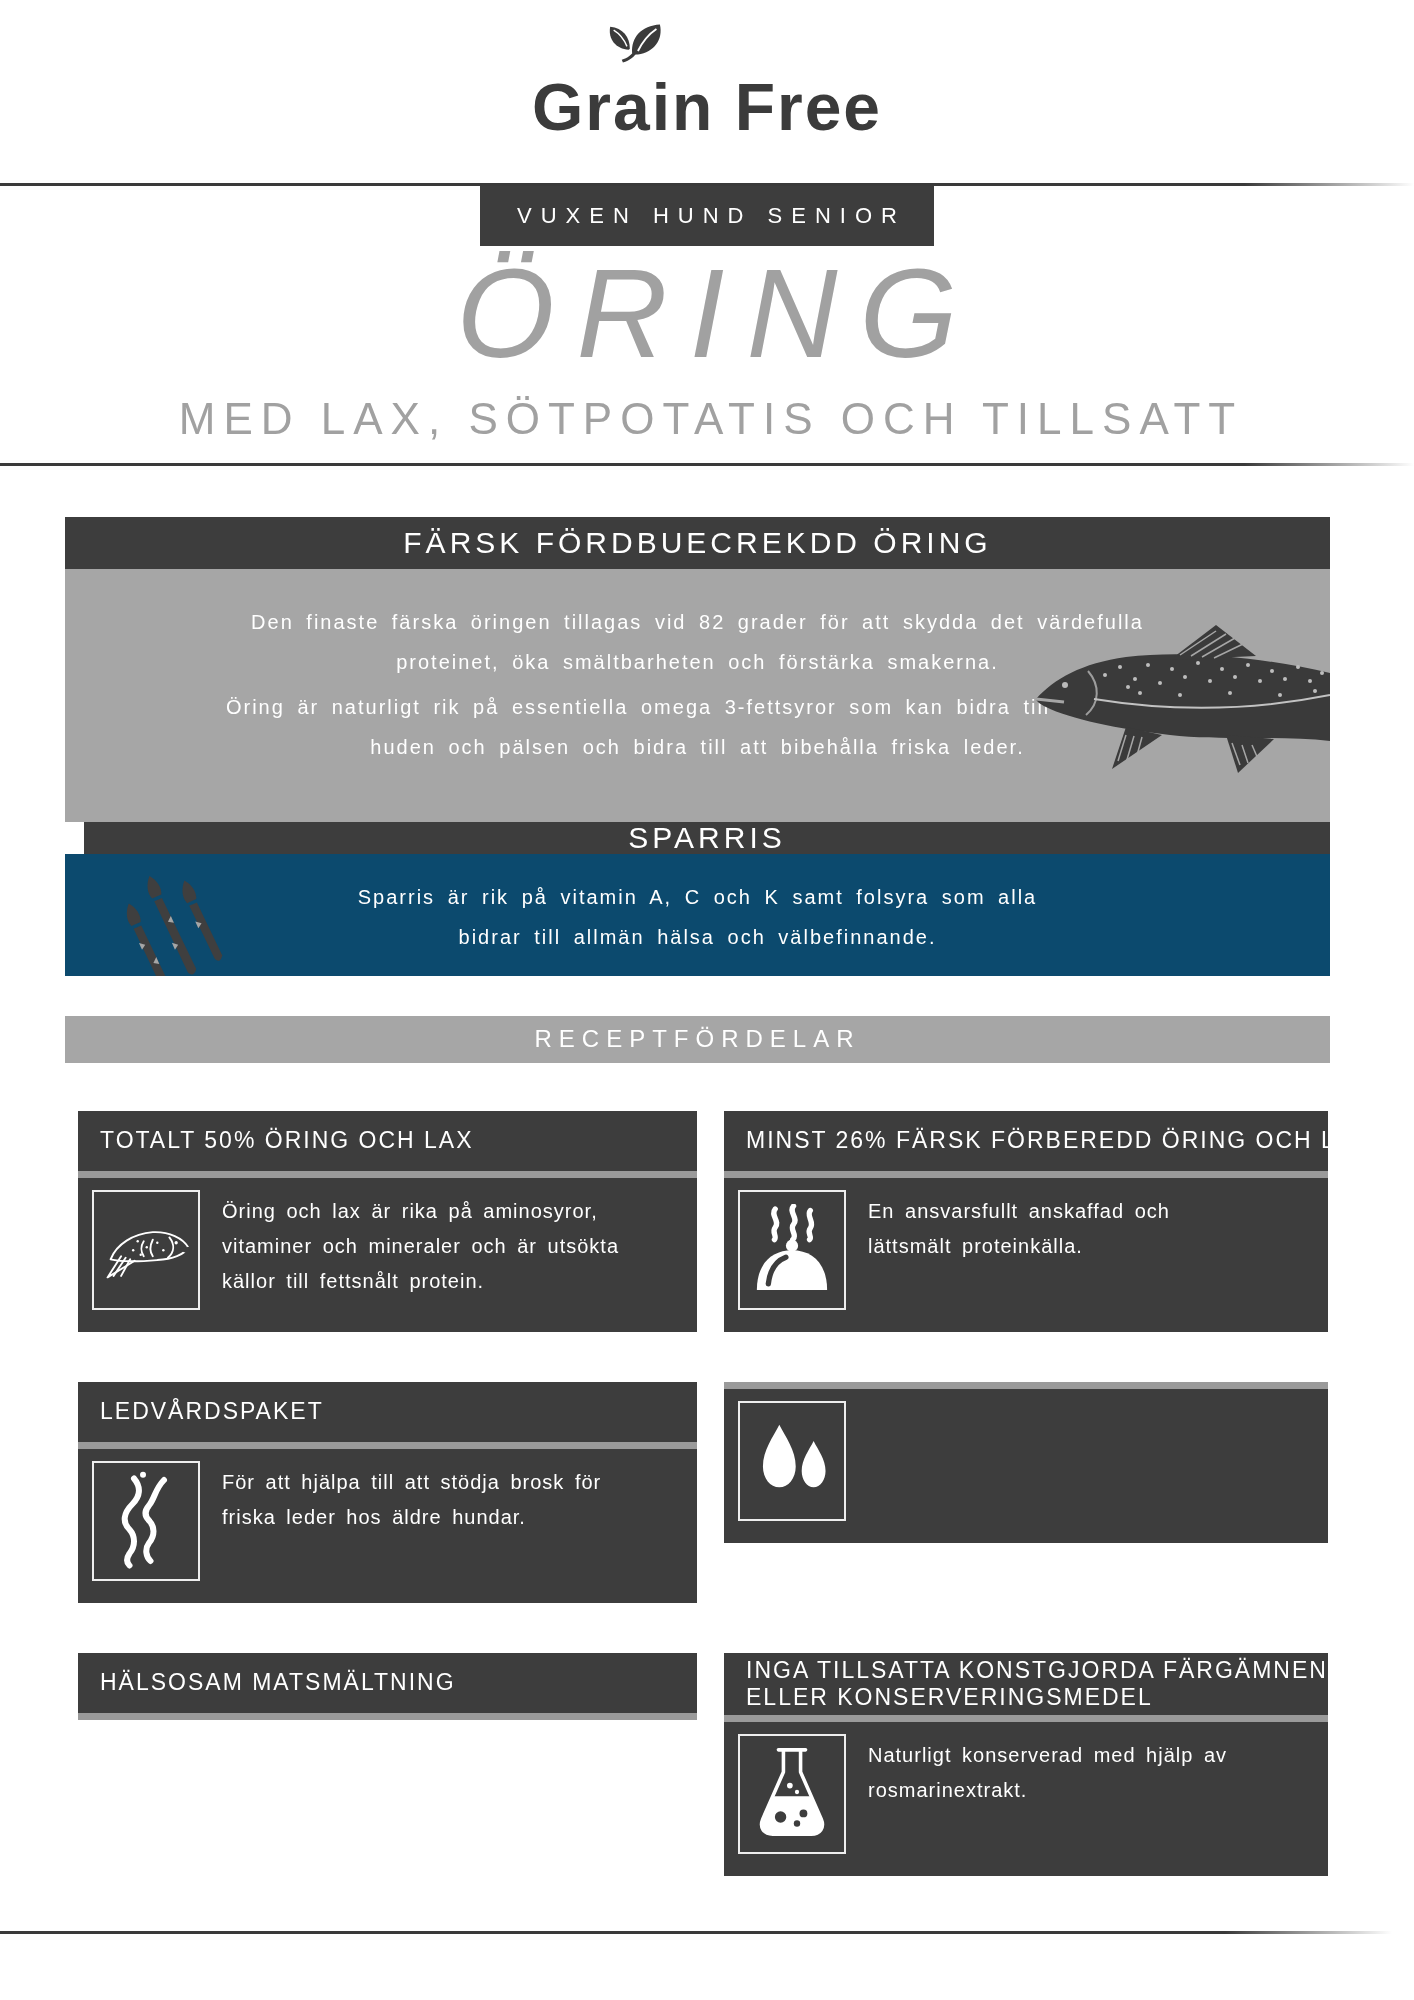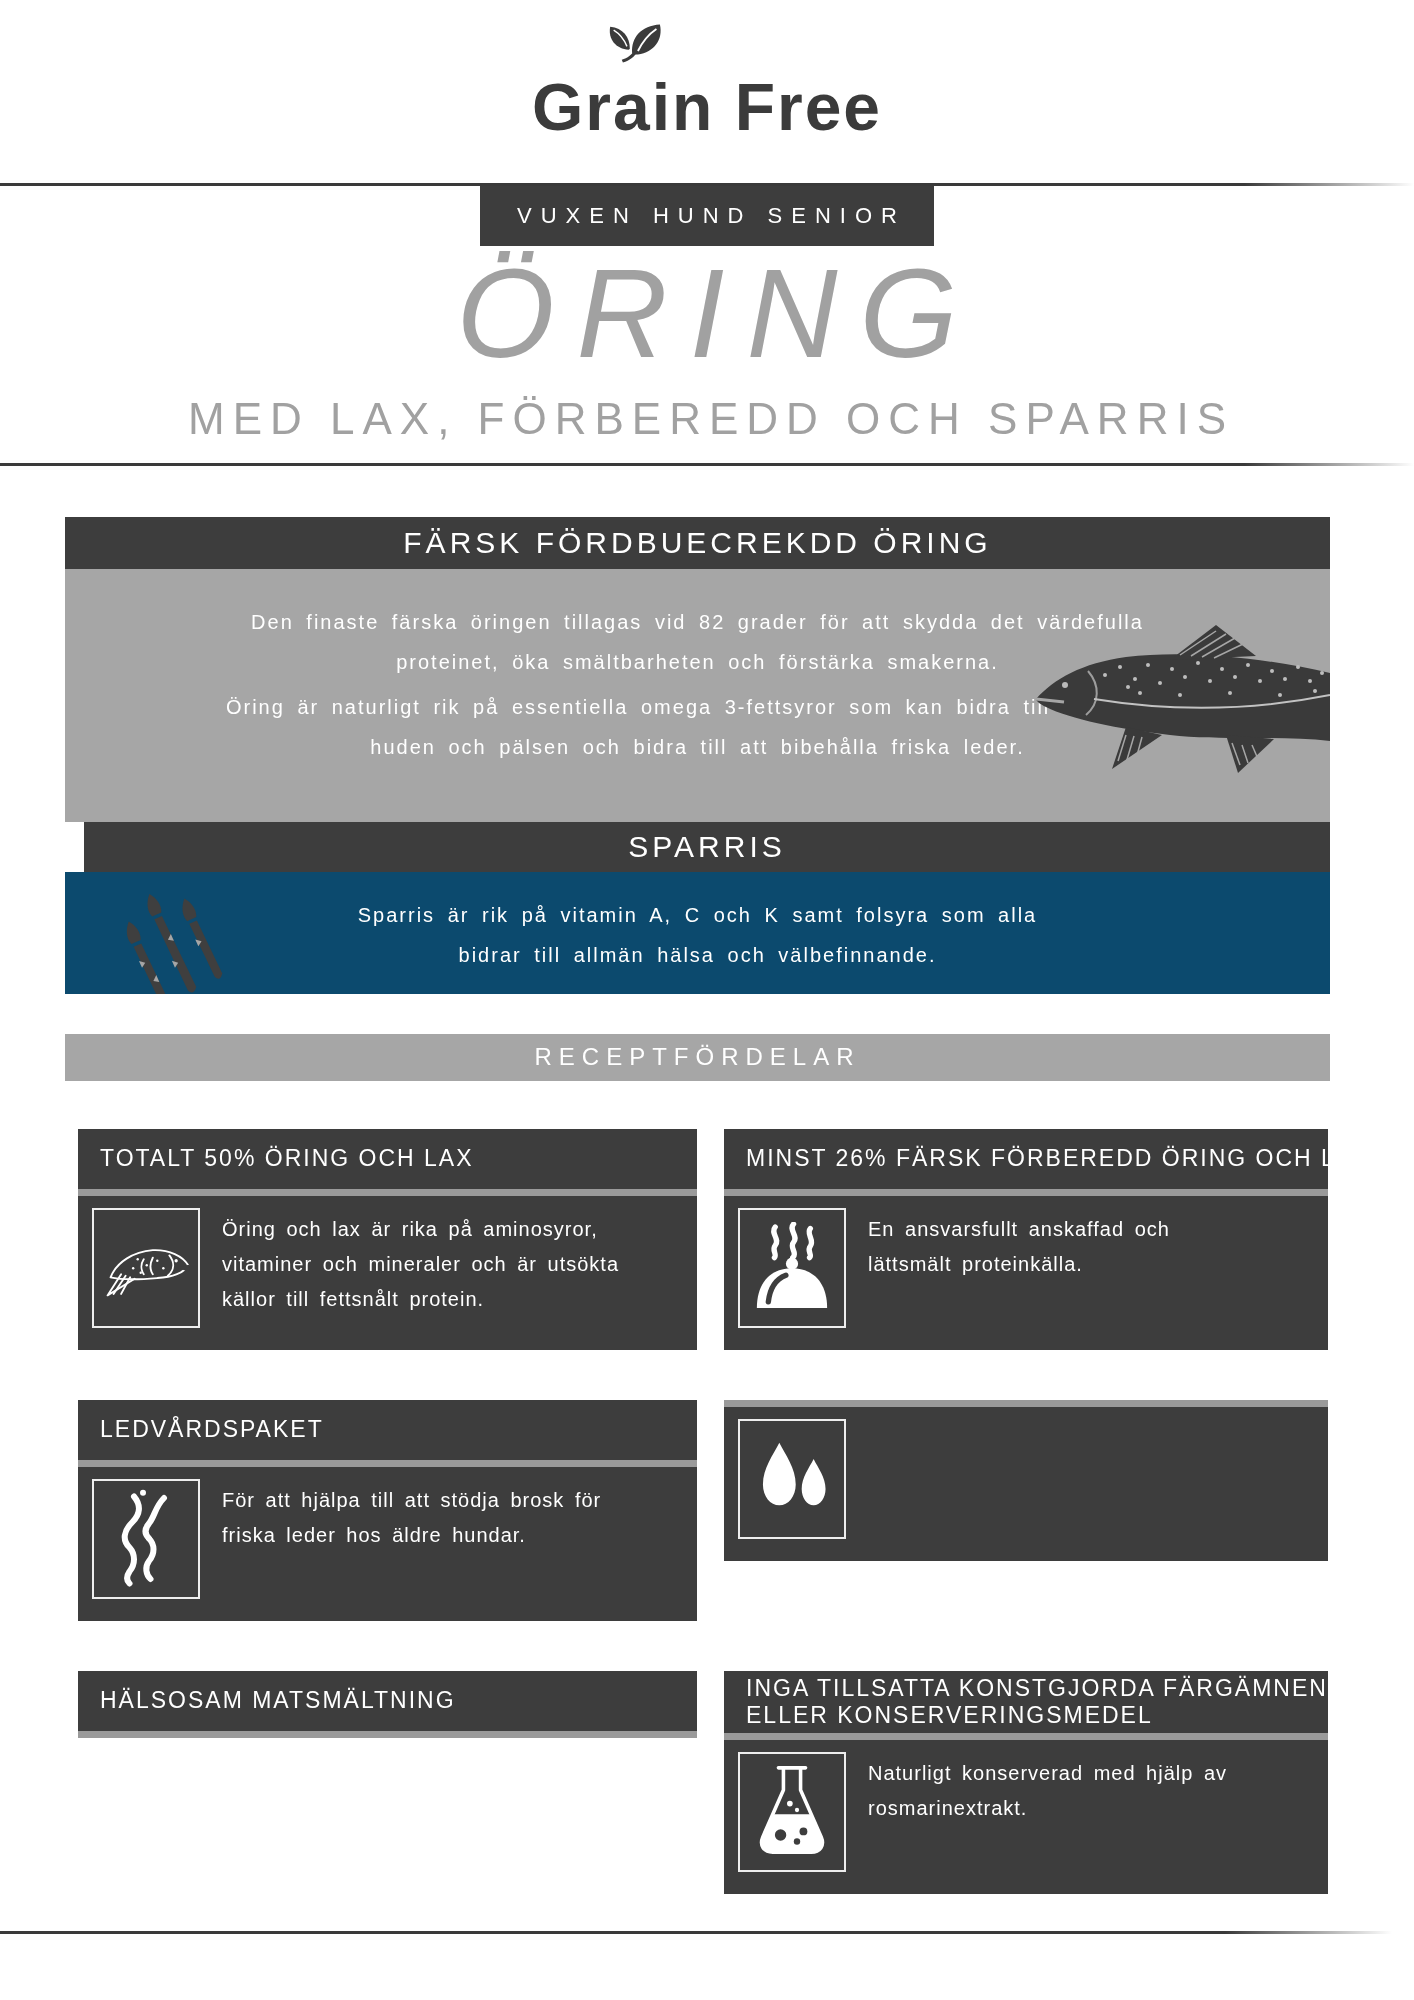--- a/index.html
+++ b/index.html
@@ -29,21 +29,21 @@
   .content{margin:0 84px 0 65px;}
   .sec-header{background:#3d3d3d;color:#fff;display:flex;align-items:center;justify-content:center;
               letter-spacing:4px;font-size:30px;white-space:pre;}
   .trout-header{height:52px;margin-top:51px;}
   .trout-body{background:#a6a6a6;height:253px;position:relative;overflow:hidden;text-align:center;color:#fff;}
   .sec-p{white-space:pre;font-size:20px;line-height:40px;letter-spacing:2px;word-spacing:5px;margin:0;}
   .p1{padding-top:33px;}
   .p2{margin-top:5px;}
   .trout-fish{position:absolute;top:54px;right:0;}
 
-  .sparris-header{height:50px;margin-left:19px;}
+  .sparris-header{height:32px;margin-left:19px;}
   .sparris-body{background:#0c4a6e;height:122px;position:relative;overflow:hidden;color:#fff;text-align:center;}
   .sparris-p{padding-top:23px;}
   .asparagus{position:absolute;left:56px;top:2px;}
 
   .recept-bar{background:#a6a6a6;height:47px;margin-top:40px;color:#fff;font-size:24px;
               display:flex;align-items:center;justify-content:center;letter-spacing:7px;white-space:pre;}
 
   
   .cards{margin:48px 86px 0 78px;display:grid;grid-template-columns:619px 604px;column-gap:27px;row-gap:50px;}
   .card{overflow:hidden;}
@@ -81,21 +81,21 @@
       </div>
     </div>
     <div class="rule rule1"></div>
   </div>
 
   <div class="banner-row">
     <div class="banner">VUXEN HUND SENIOR</div>
   </div>
 
   <div class="hero-title">ÖRING</div>
-  <div class="hero-sub">MED LAX, FÖRBEREDD OCH SPARRIS</div>
+  <div class="hero-sub">MED LAX, SÖTPOTATIS OCH TILLSATT</div>
   <div class="rule rule2"></div>
 
   <div class="content">
 
     <div class="sec-header trout-header">FÄRSK FÖRDBUECREKDD ÖRING</div>
     <div class="trout-body">
       <p class="sec-p p1">Den finaste färska öringen tillagas vid 82 grader för att skydda det värdefulla
 proteinet, öka smältbarheten och förstärka smakerna.</p>
       <p class="sec-p p2">Öring är naturligt rik på essentiella omega 3-fettsyror som kan bidra till att stödja
 huden och pälsen och bidra till att bibehålla friska leder.</p>

